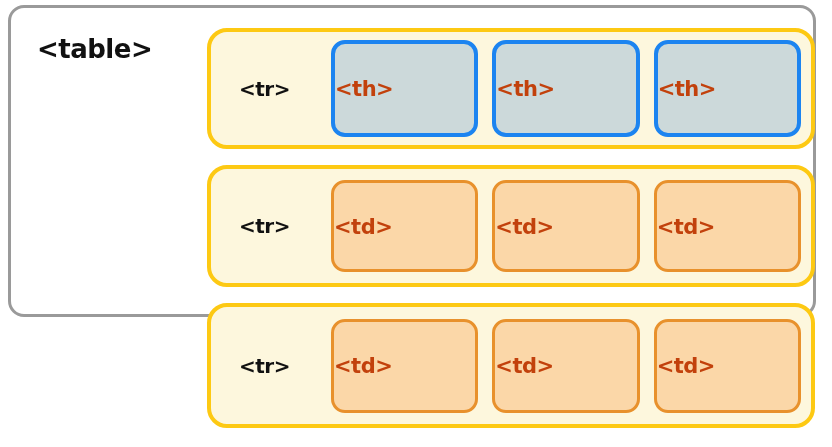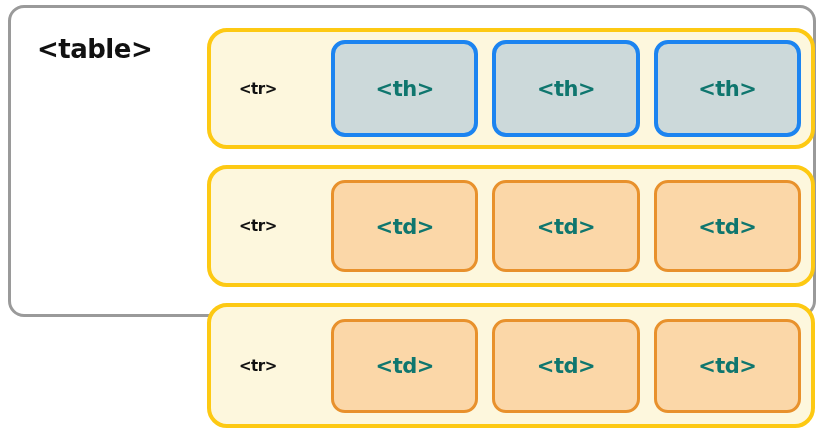--- a/index.html
+++ b/index.html
@@ -67,21 +67,21 @@
     display: flex;
     align-items: center;
     padding: 0 10px 0 14px;
     position: relative;
   }
   .tr-row.r1 { height: 121px; }
   .tr-row.r2 { height: 122px; }
   .tr-row.r3 { height: 125px; }
 
   .tr-label {
-    font-size: 15px;
+    font-size: 20px;
     font-weight: bold;
     color: #111111;
     letter-spacing: -0.5px;
     white-space: nowrap;
     flex: 0 0 auto;
     width: 106px;
     text-align: left;
     padding-left: 14px;
     box-sizing: border-box;
   }
@@ -94,24 +94,23 @@
     gap: 14px;
     height: 100%;
     padding: 0 0 0 0;
   }
 
   .cell {
     box-sizing: border-box;
     flex: 1 1 0;
     display: flex;
     align-items: center;
-    justify-content: center;
     font-size: 21px;
     font-weight: bold;
-    color: #0f766e;
+    color: #c2410c;
     letter-spacing: -0.5px;
     border-radius: 14px;
     white-space: nowrap;
   }
 
   .cell.th {
     background: #ccd9da;
     border: 4px solid #1c84f0;
     height: 97px;
   }

